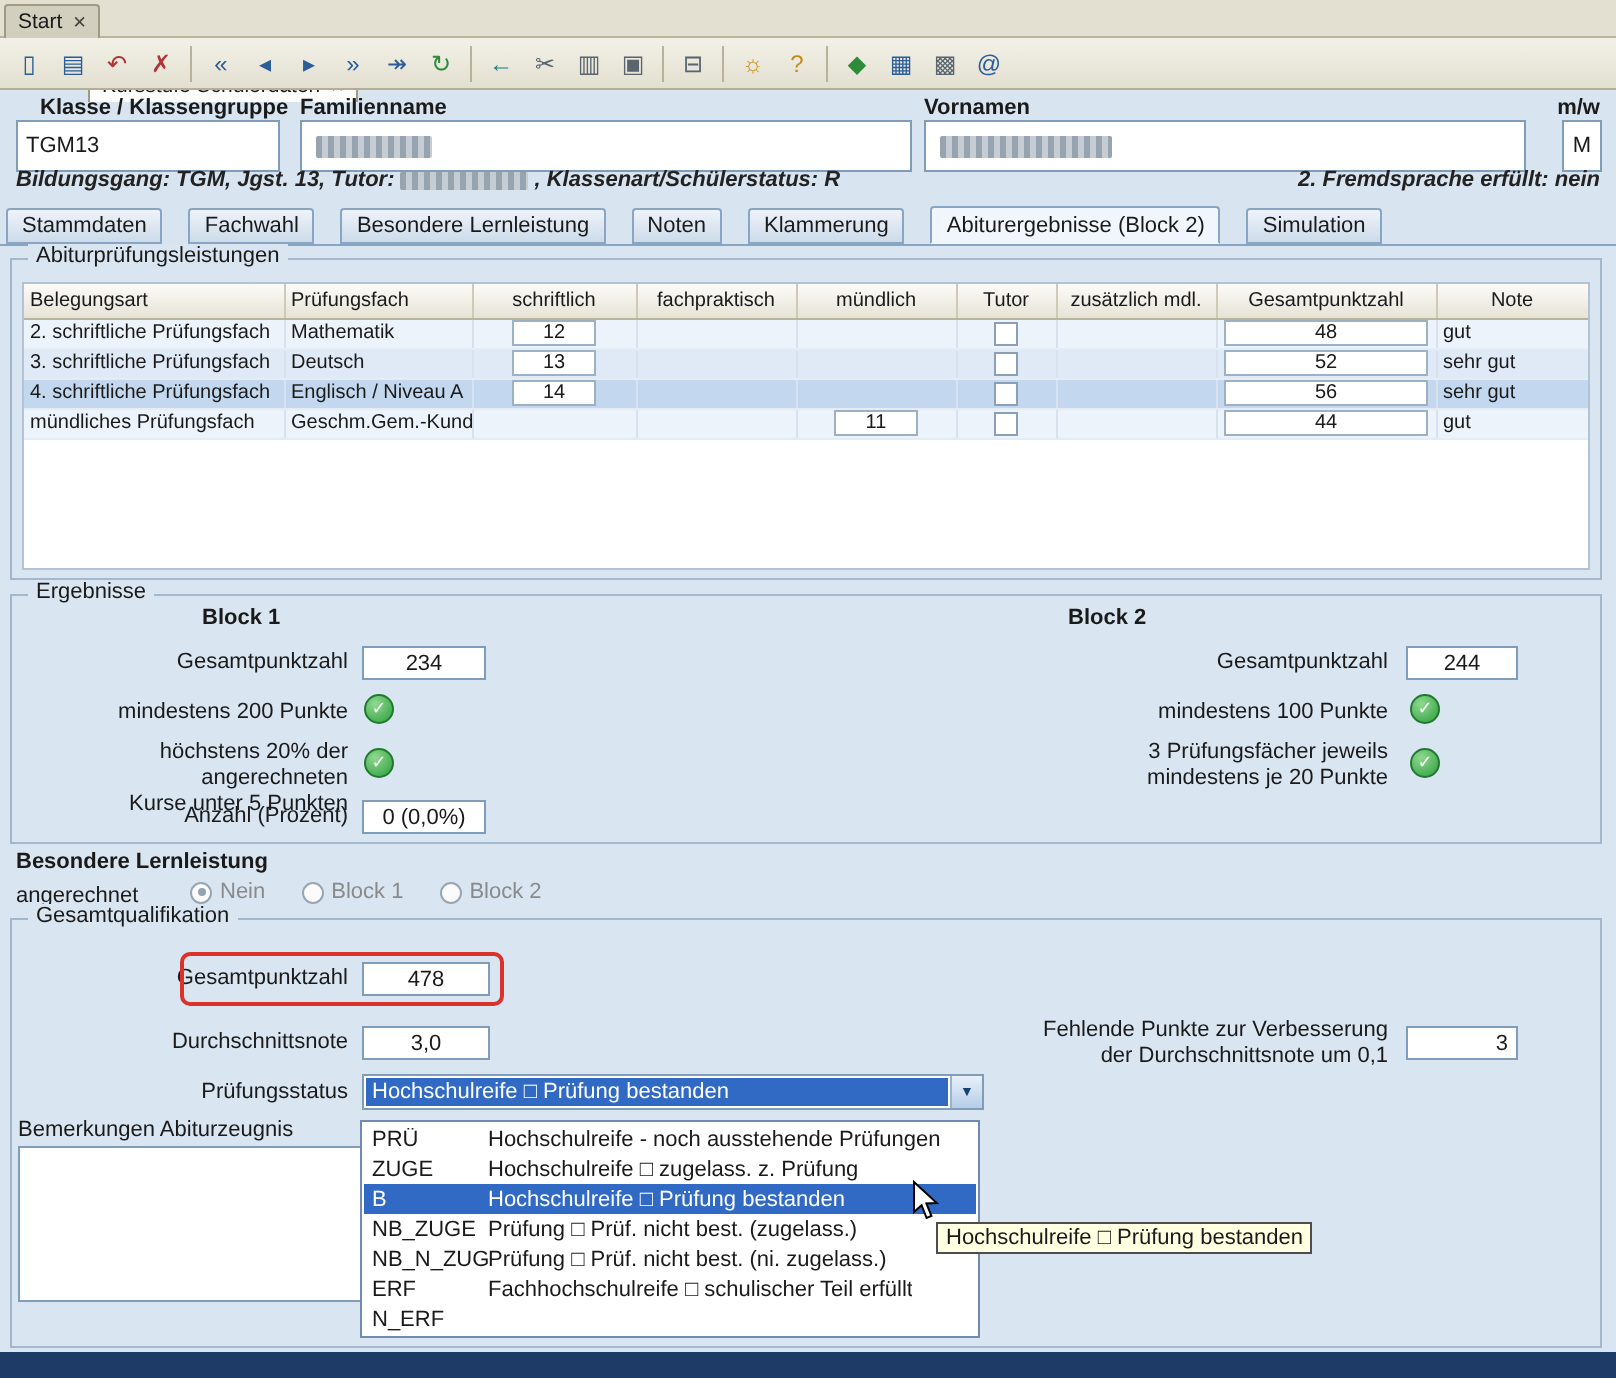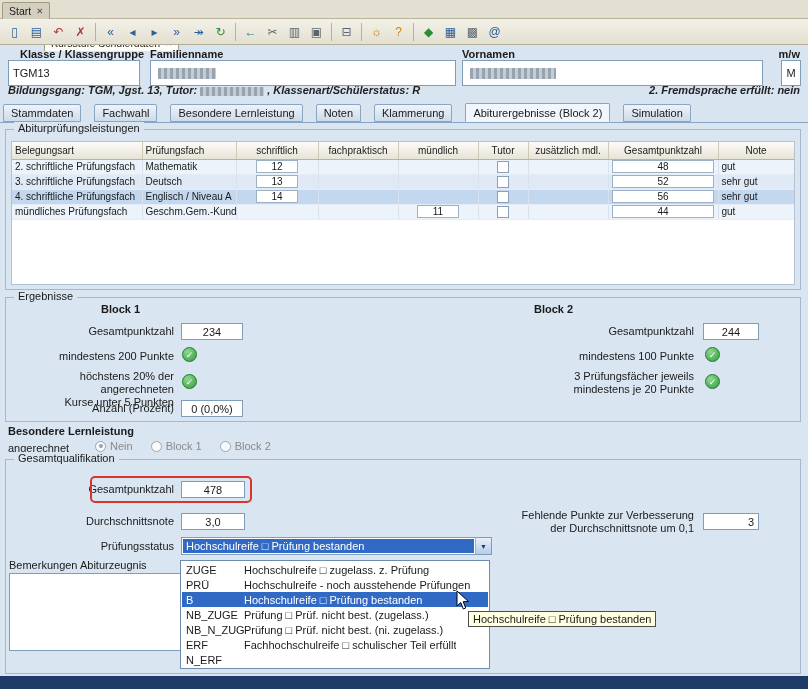--- a/index.html
+++ b/index.html
@@ -348,26 +348,26 @@
           <span>3</span>
         </div>
 
       <span style="position:absolute;left:3px;top:99px;">Bemerkungen Abiturzeugnis</span>
       <div class="memo" style="left:3px;top:113px;width:173px;height:78px;"></div>
     </div>
   </div>
 
   <div id="dropdown">
     <div class="dd-item">
+      <span class="dd-code">PRÜ</span>
+      <span class="dd-text">Hochschulreife - noch ausstehende Prüfungen</span>
+    </div>
+    <div class="dd-item">
       <span class="dd-code">ZUGE</span>
       <span class="dd-text">Hochschulreife □ zugelass. z. Prüfung</span>
-    </div>
-    <div class="dd-item">
-      <span class="dd-code">PRÜ</span>
-      <span class="dd-text">Hochschulreife - noch ausstehende Prüfungen</span>
     </div>
     <div class="dd-item sel">
       <span class="dd-code">B</span>
       <span class="dd-text">Hochschulreife □ Prüfung bestanden</span>
     </div>
     <div class="dd-item">
       <span class="dd-code">NB_ZUGE</span>
       <span class="dd-text">Prüfung □ Prüf. nicht best. (zugelass.)</span>
     </div>
     <div class="dd-item">

